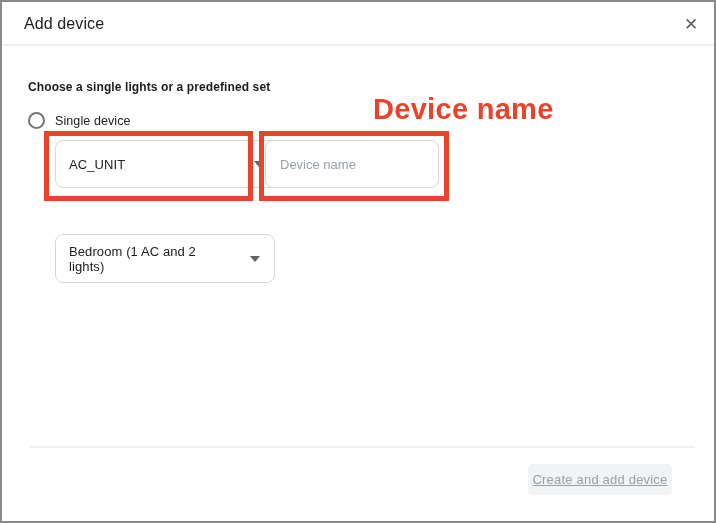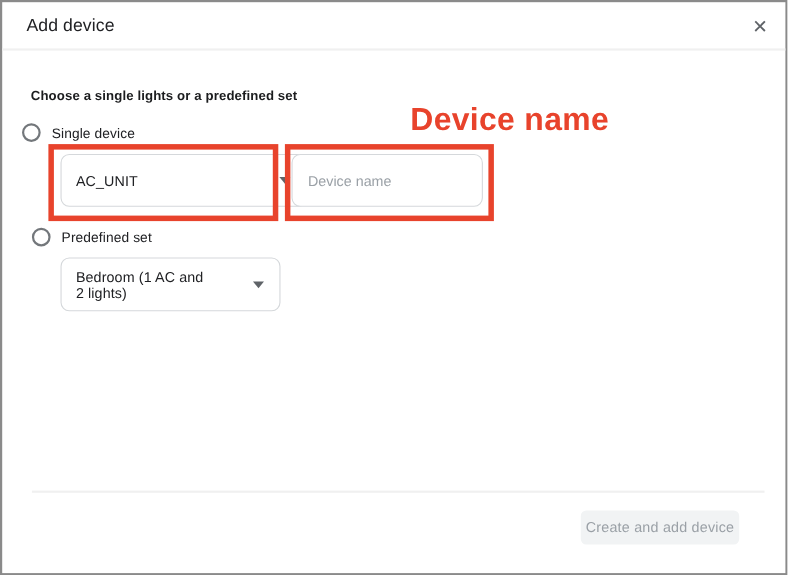--- a/index.html
+++ b/index.html
@@ -30,21 +30,21 @@
     background: none; border: none; cursor: pointer;
     font-size: 17px; color: #5f6368; line-height: 26px; text-align: center;
     font-family: "Liberation Sans", sans-serif;
   }
   
   .section-label {
     position: absolute; left: 26px; top: 78px;
     font-size: 12px; font-weight: bold; color: #1b1c1e; letter-spacing: 0.1px;
   }
   .radio-row { position: absolute; display: flex; align-items: center; }
-  .radio-row.row1 { left: 18px; top: 110px; }
+  .radio-row.row1 { left: 26px; top: 110px; }
   .radio-row.row2 { left: 27px; top: 205px; }
   .radio-circle {
     width: 17px; height: 17px; border-radius: 50%;
     border: 2px solid #73777b; background: #fff; display: inline-block;
     flex: 0 0 auto;
   }
   .radio-label {
     margin-left: 10px; font-size: 12.5px; color: #202124; letter-spacing: 0.1px;
   }
   .select-field {
@@ -53,21 +53,21 @@
     display: flex; align-items: center; justify-content: space-between;
     padding: 0 14px 0 13px; cursor: pointer;
   }
   .select-field .value { font-size: 13px; color: #202124; letter-spacing: 0.1px; }
   .caret {
     width: 0; height: 0; display: inline-block;
     border-left: 5px solid transparent; border-right: 5px solid transparent;
     border-top: 6px solid #5f6368;
   }
   .select-device-type { left: 53px; top: 138px; width: 224px; height: 48px; }
-  .select-predefined  { left: 53px; top: 232px; width: 200px; height: 49px; gap: 37px; }
+  .select-predefined  { left: 53px; top: 232px; width: 220px; height: 49px; gap: 37px; }
   .text-input {
     position: absolute; left: 263px; top: 138px; width: 174px; height: 48px;
     border: 1px solid #d5d8db; border-radius: 8px; background: #fff;
     padding: 0 12px 0 14px; font-size: 13px; color: #202124;
     font-family: "Liberation Sans", "DejaVu Sans", sans-serif; outline: none;
   }
   .text-input::placeholder { color: #9aa0a6; opacity: 1; }
   
   .ann-text {
     position: absolute; font-weight: bold; font-size: 29px;
@@ -84,20 +84,21 @@
   
   .footer-divider {
     position: absolute; left: 27px; top: 444px; width: 666px; height: 2px;
     background: #f0f0f0;
   }
   .submit-btn {
     position: absolute; left: 526px; top: 462px; width: 144px; height: 31px;
     background: #f1f3f4; color: #9aa0a6; border: none; border-radius: 5px;
     font-size: 13px; letter-spacing: 0.2px; text-align: center;
     font-family: "Liberation Sans", "DejaVu Sans", sans-serif;
+    text-decoration: underline;
   }
 </style>
 </head>
 <body>
 
 <div class="dialog">
 
   <div class="header">
     <span class="title">Add device</span>
     <button class="close-btn">✕</button>
@@ -110,24 +111,20 @@
     <span class="radio-label">Single device</span>
   </div>
 
   <div class="select-field select-device-type">
     <span class="value">AC_UNIT</span>
     <span class="caret"></span>
   </div>
 
   <input class="text-input" type="text" placeholder="Device name" style="">
 
-  <div class="radio-row row2">
-    <span class="radio-circle"></span>
-    <span class="radio-label">Predefined set</span>
-  </div>
 
   <div class="select-field select-predefined">
     <span class="value">Bedroom (1 AC and 2 lights)</span>
     <span class="caret"></span>
   </div>
 
   <div class="ann-text ann-device-name" style="color: rgb(232, 67, 44);">Device name</div>
   <div class="ann-box ann-box-type" style="border-color: rgb(232, 67, 44);"></div>
   <div class="ann-box ann-box-name" style="border-color: rgb(232, 67, 44);"></div>
 

